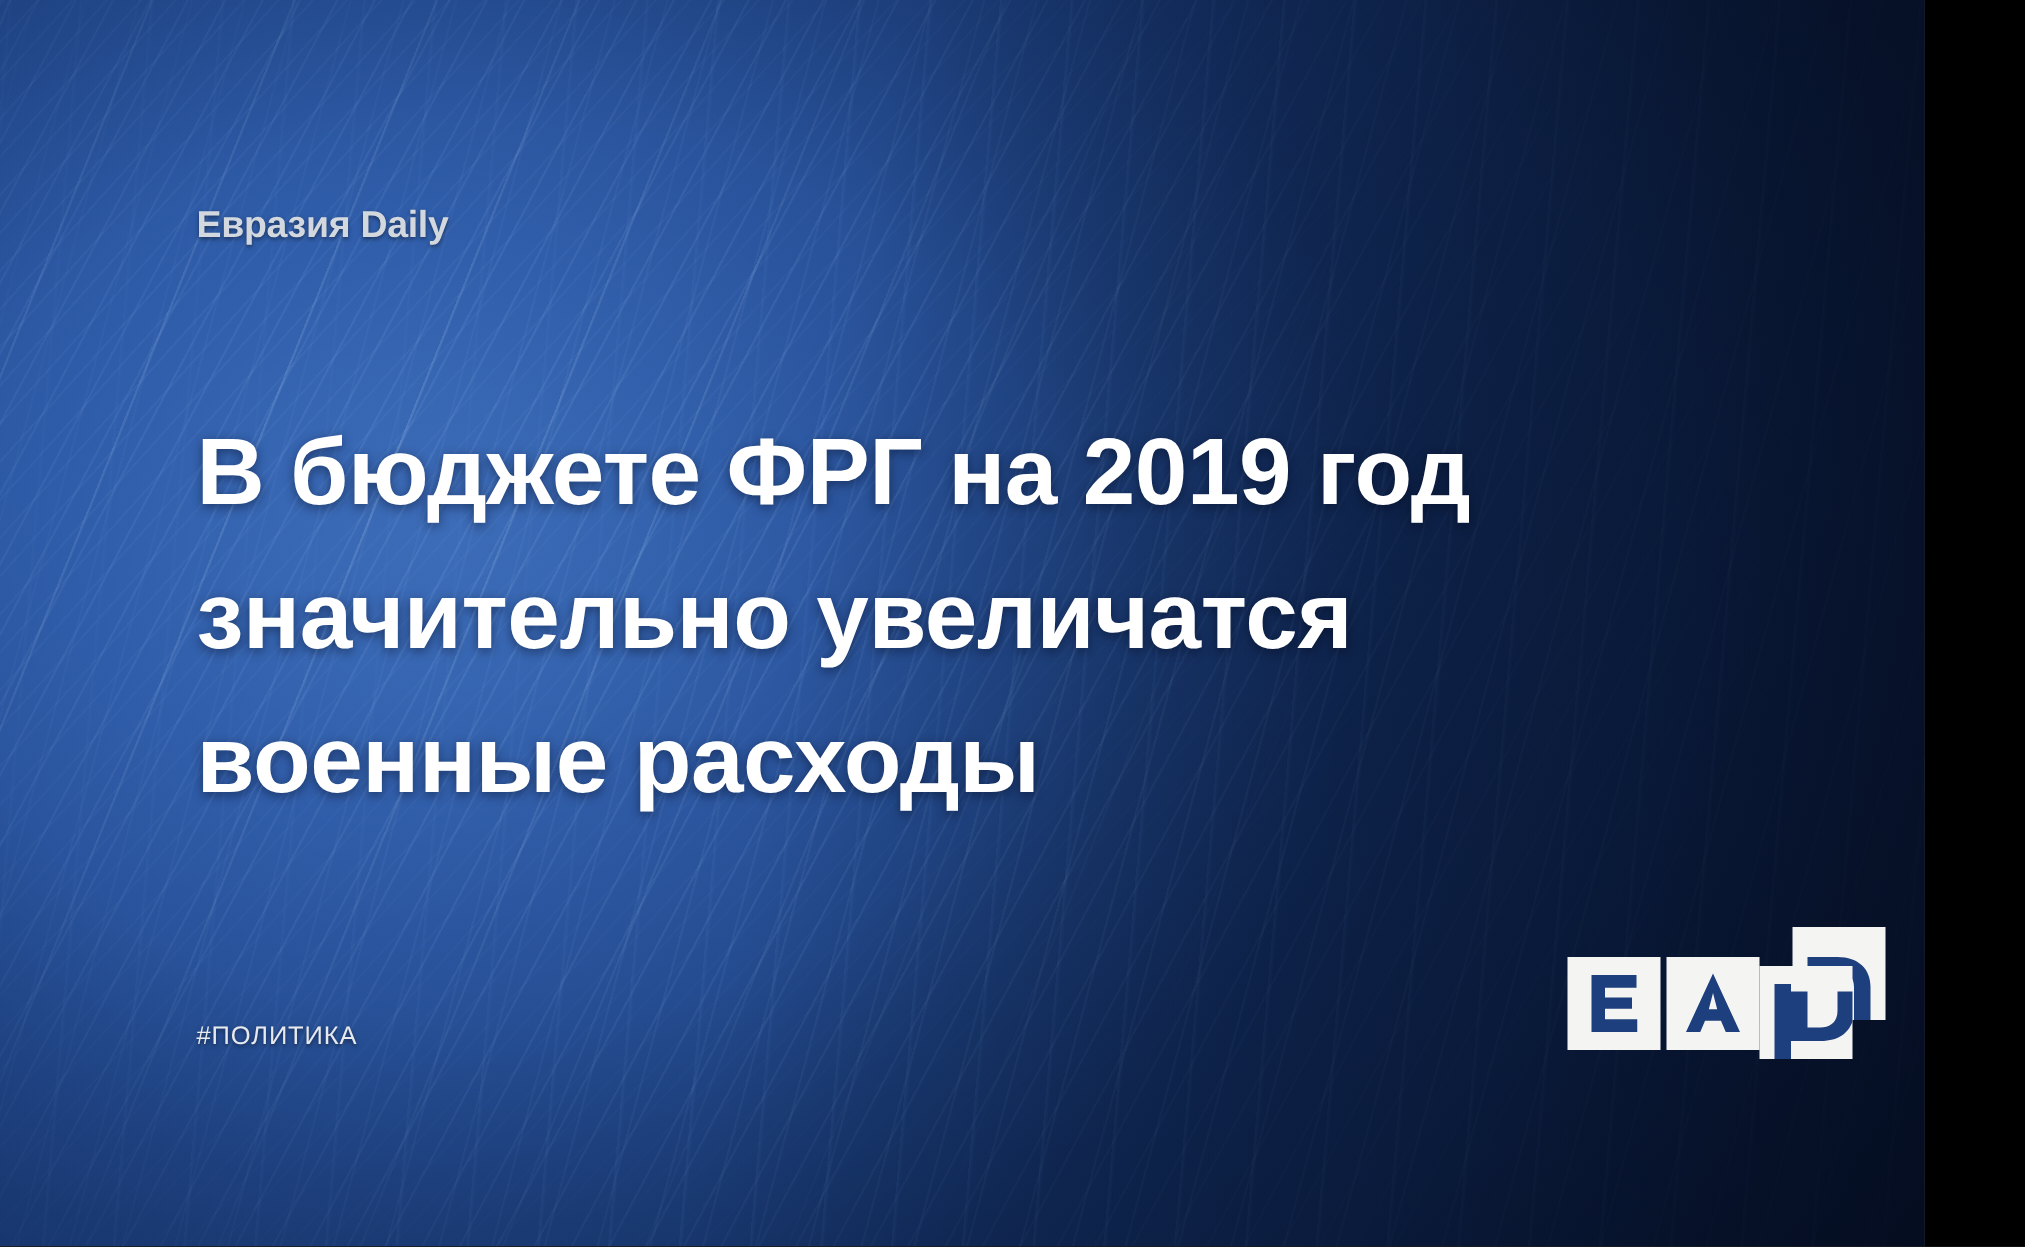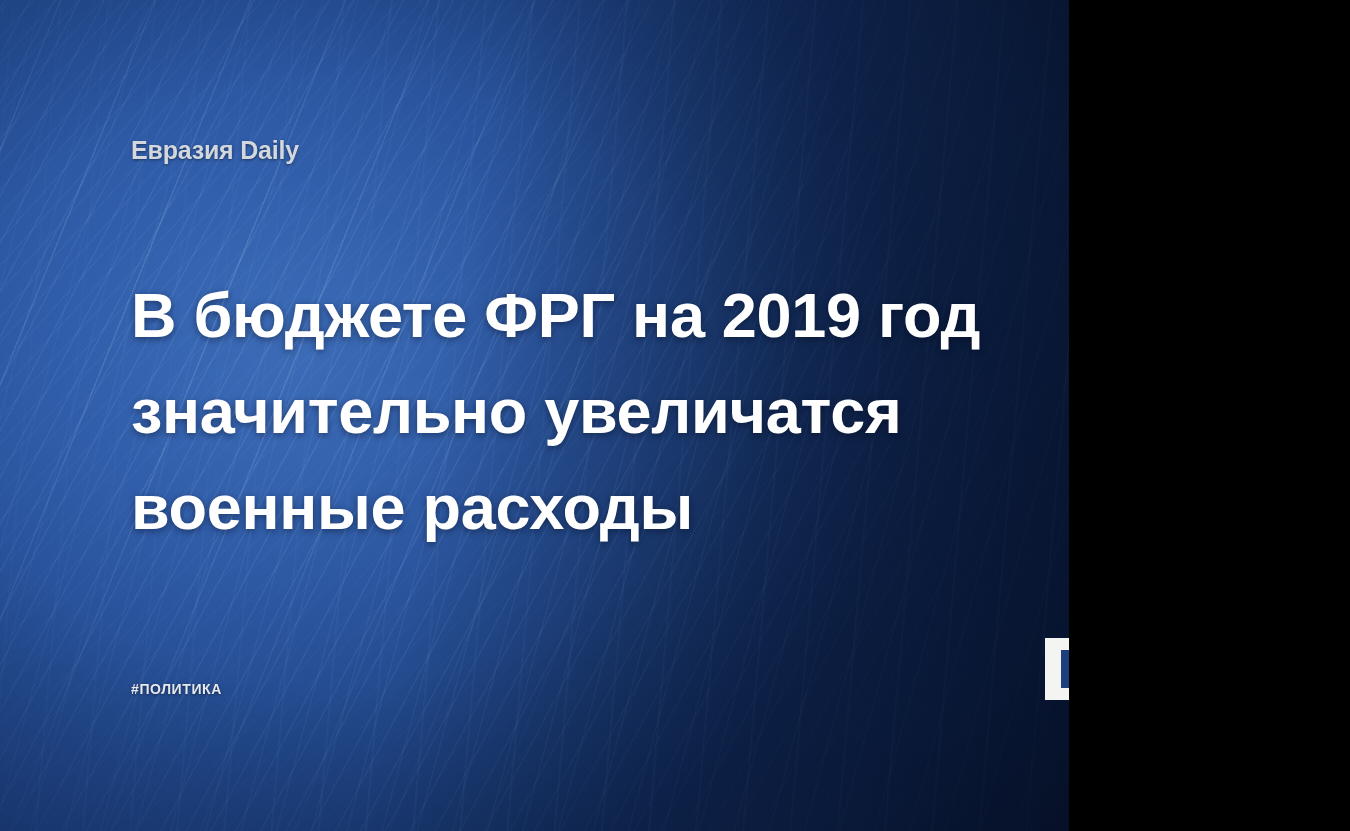--- a/index.html
+++ b/index.html
@@ -6,21 +6,21 @@
     margin: 0;
     padding: 0;
     background: #000;
   }
   body {
     font-family: "Liberation Sans", sans-serif;
   }
 
   .card {
     position: relative;
-    width: 1069px;
+    width: 1283px;
     height: 831px;
     overflow: hidden;
     background: #404040;
   }
 
   
   .bg-base {
     position: absolute;
     inset: 0;
     background:
@@ -145,22 +145,22 @@
     line-height: 1.52;
     color: #ffffff;
     letter-spacing: -0.3px;
     text-shadow: 0 2px 7px rgba(0,6,22,0.45);
   }
 
   .tag {
     position: absolute;
     left: 131px;
     top: 681px;
-    font-size: 14px;
-    font-weight: 700;
+    font-size: 17px;
+    font-weight: 400;
     letter-spacing: 0.6px;
     color: #e6e9ee;
     text-shadow: 0 1px 3px rgba(0,0,0,0.5);
     white-space: nowrap;
   }
 
   
   .logo {
     position: absolute;
     left: 1045px;

